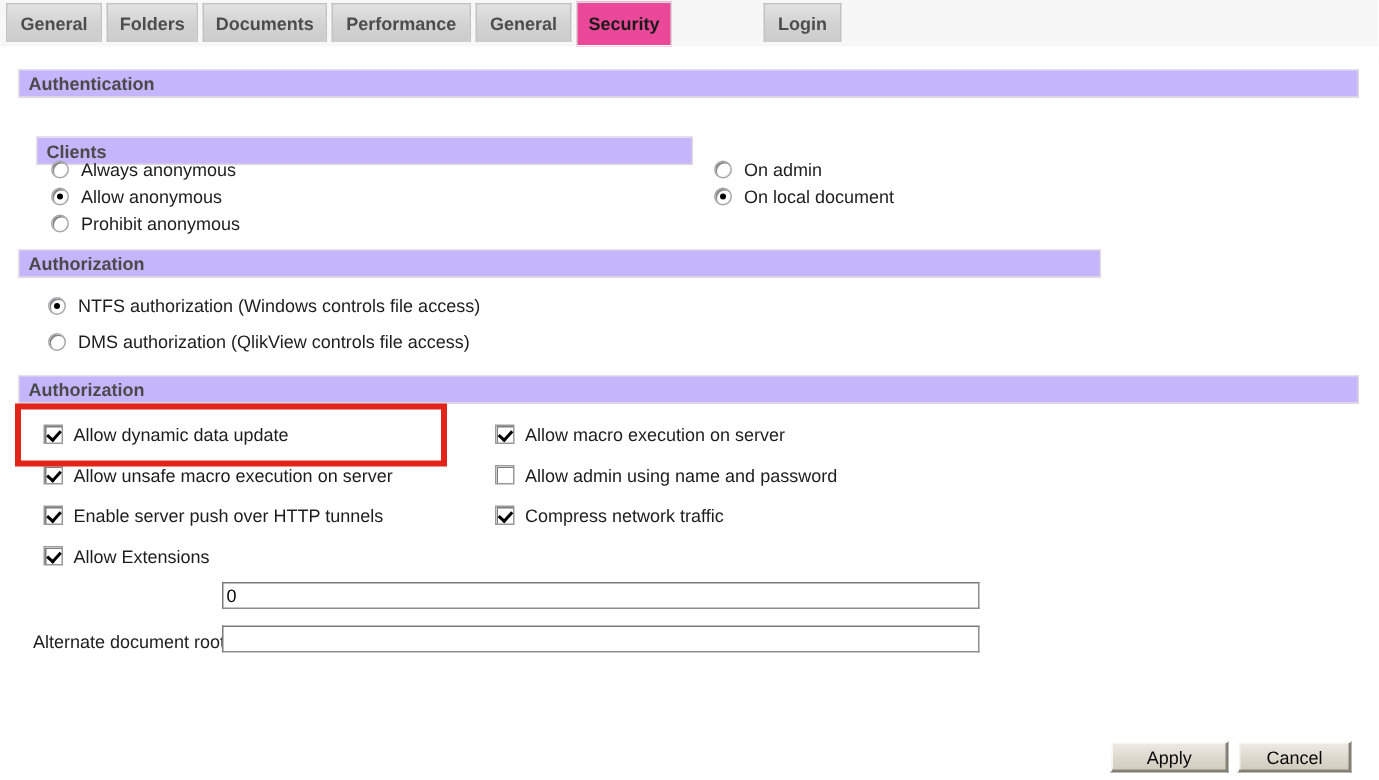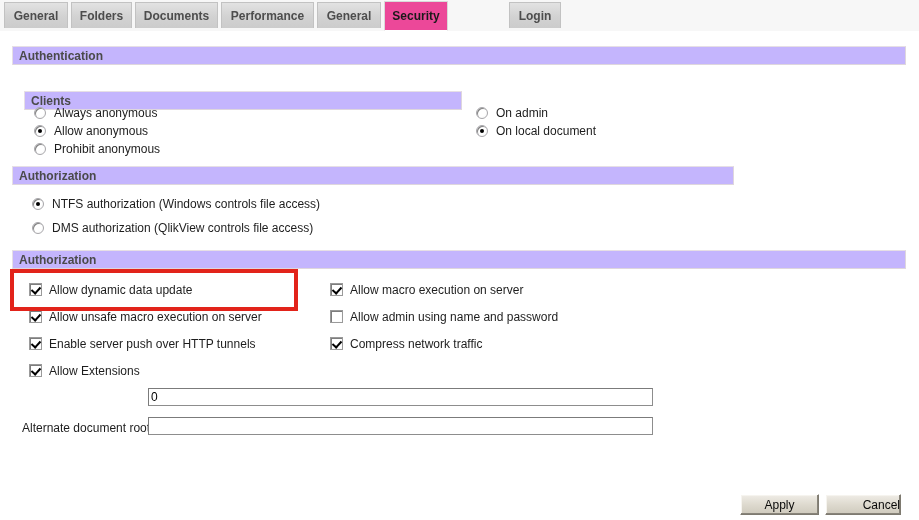--- a/index.html
+++ b/index.html
@@ -278,15 +278,15 @@
   </div>
 
   <input class="txtfield" type="text" style="left: 148px; top: 357px; width: 505px;" value="0">
 
   <div class="fieldlabel" style="left:22px; top:389px;">Alternate document root:</div>
   <input class="txtfield" type="text" style="left: 148px; top: 386px; width: 505px;" value="">
 
   <div id="redbox"></div>
 
   <div class="btn" style="left:740px; top:463px; width:79px;">Apply</div>
-  <div class="btn" style="left:825px; top:463px; width:76px;text-align:right;">Cancel</div>
+  <div class="btn" style="left:825px; top:463px; width:76px;">Cancel</div>
 
 </div>
 
 </body></html>

